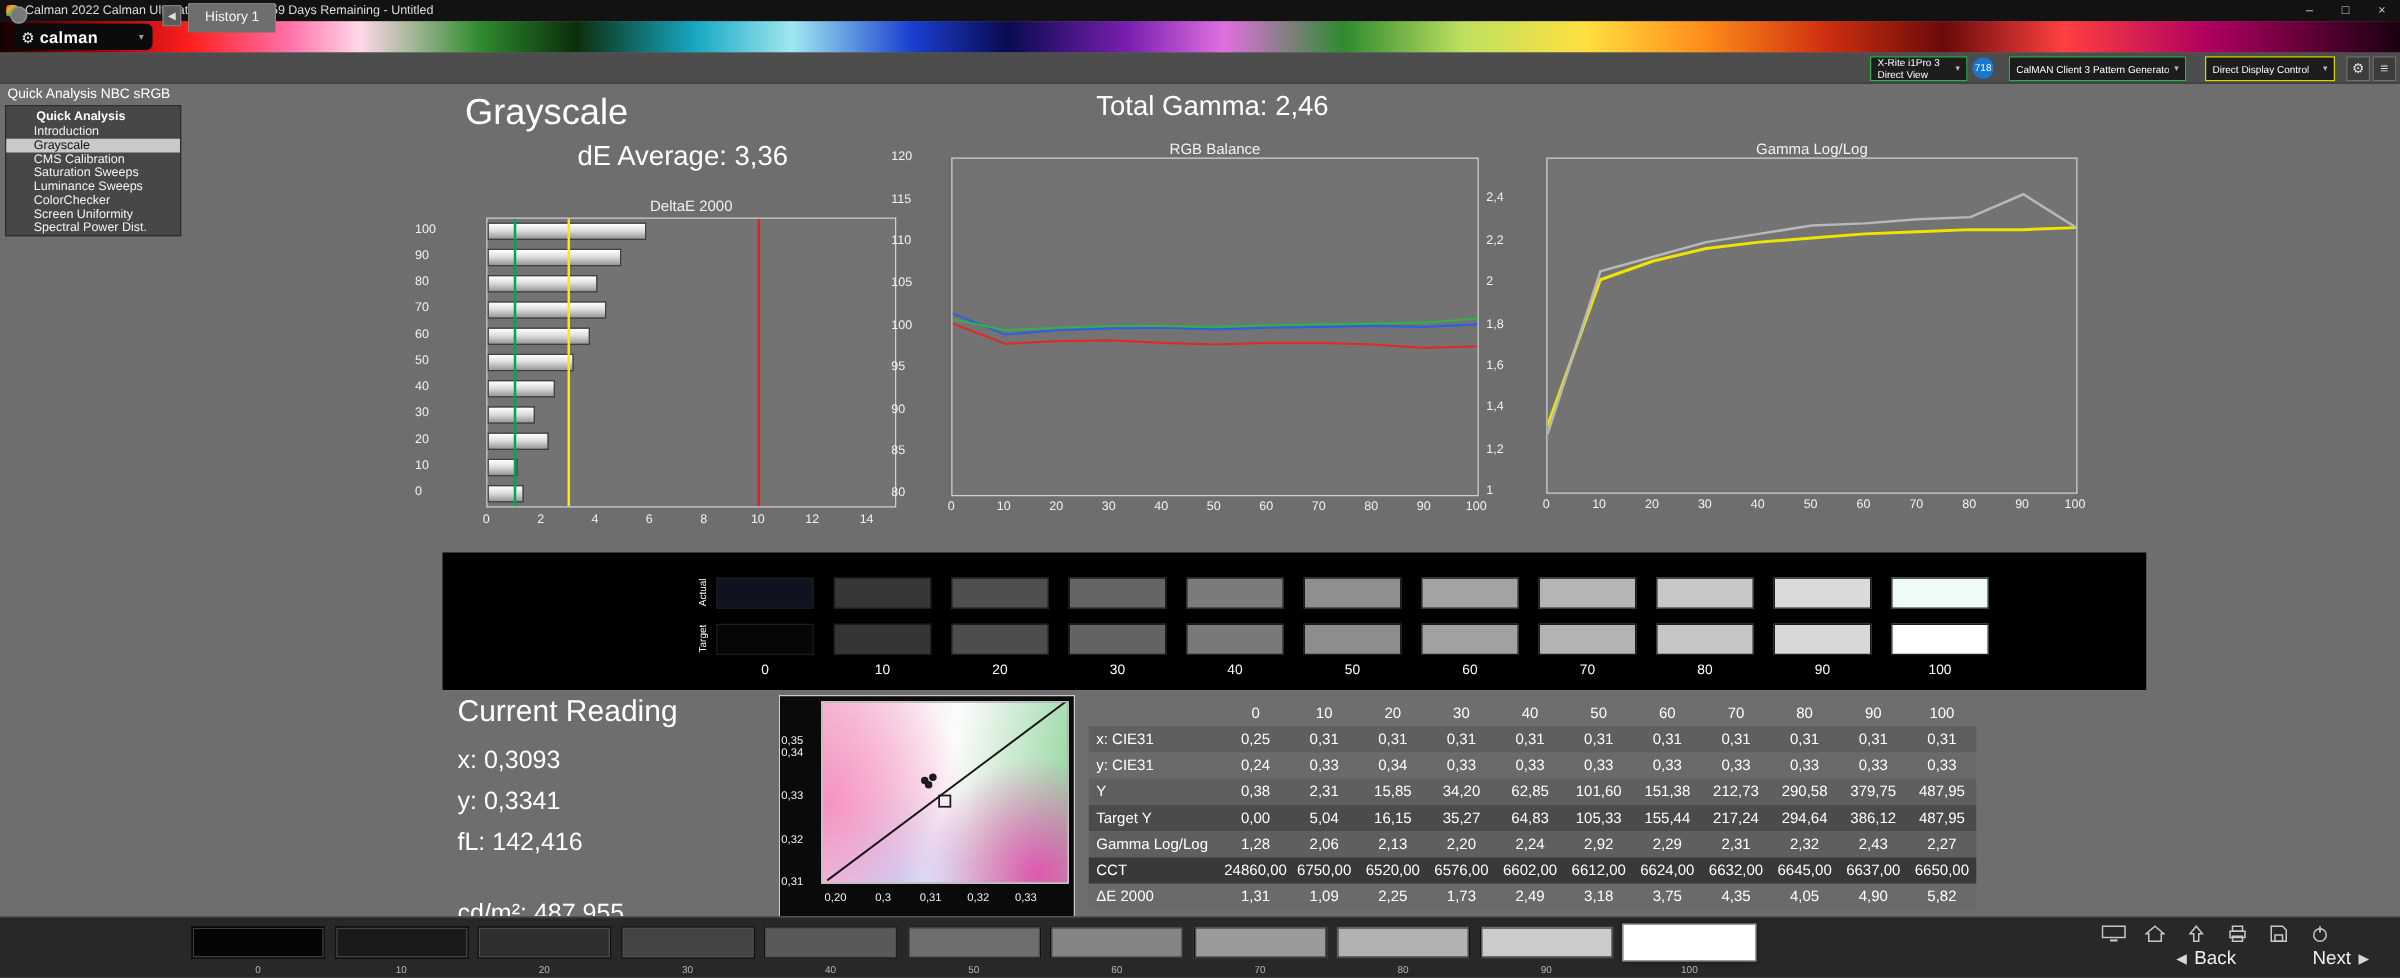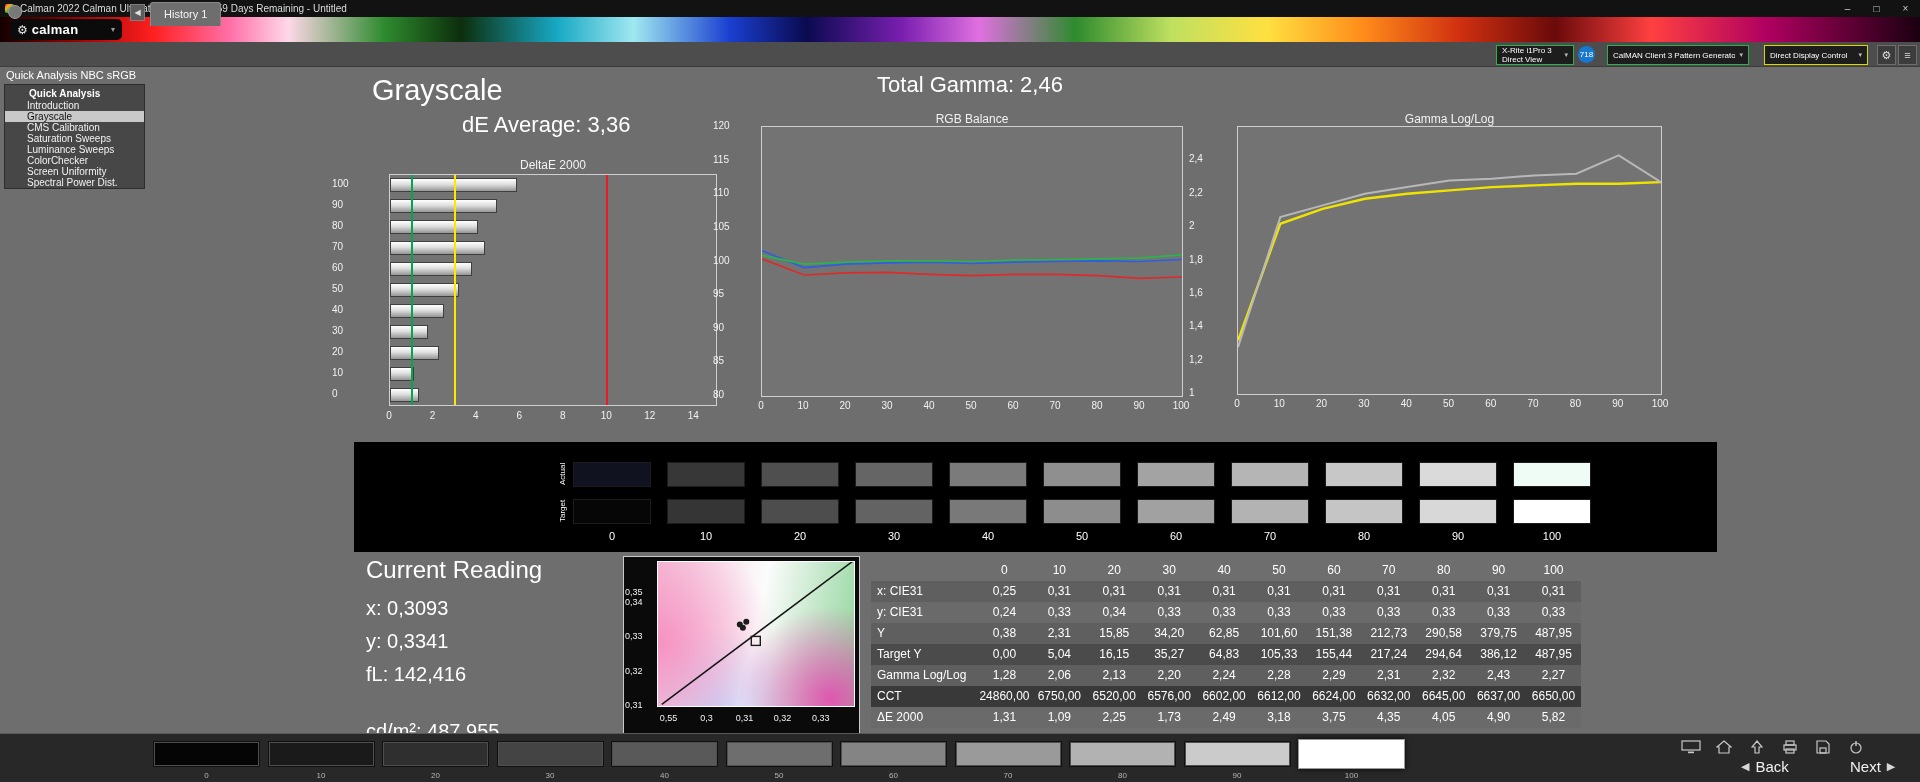--- a/index.html
+++ b/index.html
@@ -308,21 +308,21 @@
           <circle cx="88.3" cy="59.7" r="3" fill="#1c1c1c"></circle>
           <circle cx="84.9" cy="65.8" r="3" fill="#1c1c1c"></circle>
           <rect x="93.3" y="74.4" width="9" height="9" fill="none" stroke="#1c1c1c" stroke-width="1.4"></rect>
         </svg>
       </div>
   <div class="tick yl" style="left: 1px; width: 32px; top: 5.9px; margin-top: 24px;">0,35</div>
       <div class="tick yl" style="left: 1px; width: 28px; top: 40.1px;">0,34</div>
       <div class="tick yl" style="left: 1px; width: 28px; top: 74.4px;">0,33</div>
       <div class="tick yl" style="left: 1px; width: 28px; top: 108.7px;">0,32</div>
       <div class="tick yl" style="left: 1px; width: 28px; top: 143px;">0,31</div>
-      <div class="tick xl" style="left: 30.4px; width: 28px; top: 156px;">0,55</div>
+      <div class="tick xl" style="left: 30.4px; width: 28px; top: 156px;">0,20</div>
       <div class="tick xl" style="left: 68.5px; width: 28px; top: 156px;">0,3</div>
       <div class="tick xl" style="left: 106.5px; width: 28px; top: 156px;">0,31</div>
       <div class="tick xl" style="left: 144.6px; width: 28px; top: 156px;">0,32</div>
       <div class="tick xl" style="left: 182.7px; width: 28px; top: 156px;">0,33</div>
     </div>
 
   <div class="rtable">
       <div class="t-row">
         <div class="t-label"></div>
         <div class="t-cell">0</div>
@@ -393,21 +393,21 @@
         <div class="t-cell">386,12</div>
         <div class="t-cell">487,95</div>
       </div>
       <div class="t-row shade-a">
         <div class="t-label">Gamma Log/Log</div>
         <div class="t-cell">1,28</div>
         <div class="t-cell">2,06</div>
         <div class="t-cell">2,13</div>
         <div class="t-cell">2,20</div>
         <div class="t-cell">2,24</div>
-        <div class="t-cell">2,28</div>
+        <div class="t-cell">2,92</div>
         <div class="t-cell">2,29</div>
         <div class="t-cell">2,31</div>
         <div class="t-cell">2,32</div>
         <div class="t-cell">2,43</div>
         <div class="t-cell">2,27</div>
       </div>
       <div class="t-row shade-darker">
         <div class="t-label">CCT</div>
         <div class="t-cell">24860,00</div>
         <div class="t-cell">6750,00</div>

